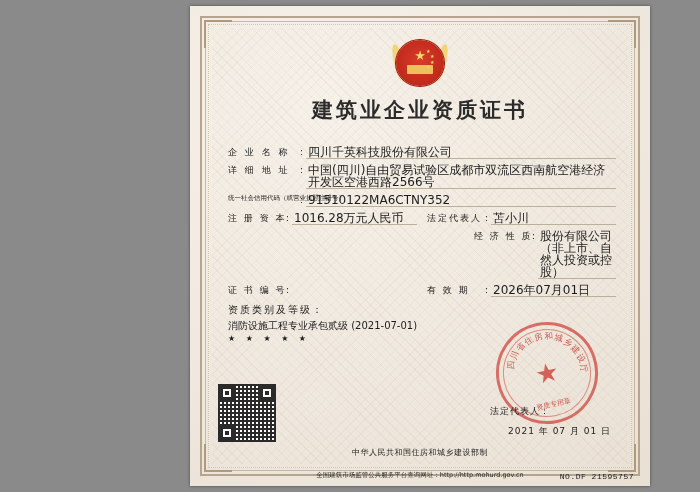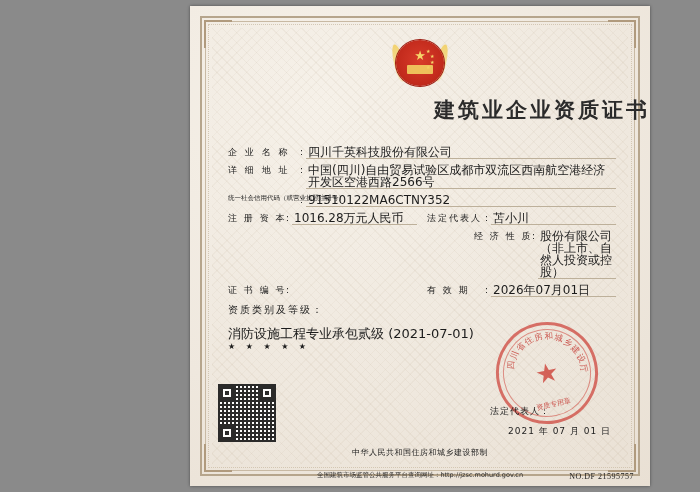--- a/index.html
+++ b/index.html
@@ -103,21 +103,21 @@
     background: linear-gradient(to bottom, rgba(242,207,98,.9), rgba(242,207,98,.3));
     border-radius: 50% 50% 40% 40%;
   }
   .emblem .wheat-l { left: 1px; transform: rotate(-14deg); }
   .emblem .wheat-r { right: 1px; transform: rotate(14deg); }
 
   .title {
     position: absolute;
     left: 0; right: 0;
     top: 90px;
-    text-align: right;
+    text-align: center;
     font-family: "DejaVu Sans", sans-serif;
     font-weight: bold;
     font-size: 21px;
     letter-spacing: 3px;
     color: #2b2b2b;
   }
   .subtitle {
     position: absolute;
     left: 0; right: 0;
     top: 119px;
@@ -179,24 +179,24 @@
   .half .lbl { width: 58px; letter-spacing: 2px; }
 
   .scope-title {
     margin-top: 6px;
     font-size: 10px;
     letter-spacing: 2px;
     color: #1c1c1c;
     font-family: Liberation Mono, monospace;
   }
   .scope-body {
-    font-size: 13px;
+    font-size: 10px;
     line-height: 13px;
     color: #1c1c1c;
-    margin-top: 10px;
+    margin-top: 2px;
   }
   .scope-stars {
     font-size: 8px;
     letter-spacing: 4px;
     color: #1c1c1c;
     margin-top: 2px;
   }
 
   
   .seal {
@@ -280,21 +280,21 @@
     font-size: 6.5px;
     color: #2a2a2a;
   }
   .serial {
     position: absolute;
     right: 16px;
     bottom: 5px;
     font-size: 8px;
     letter-spacing: .5px;
     color: #1c1c1c;
-    font-family: Liberation Serif, serif;
+    font-family: Liberation Mono, monospace;
   }
 
   
   .qr {
     position: absolute;
     left: 28px;
     bottom: 44px;
     width: 58px;
     height: 58px;
     background:
@@ -447,16 +447,16 @@
       <div class="finder f2">
           <i></i>
         </div>
       <div class="finder f3">
           <i></i>
         </div>
     </div>
 
     <div class="footer-org">中华人民共和国住房和城乡建设部制</div>
     <div class="serial">NO.DF  21595757</div>
-    <div class="footer-url">全国建筑市场监管公共服务平台查询网址：http://jzsc.mohurd.gov.cn</div>
+    <div class="footer-url">全国建筑市场监管公共服务平台查询网址：http://http.mohurd.gov.cn</div>
 
   </div>
 </div>
 
 </body></html>

